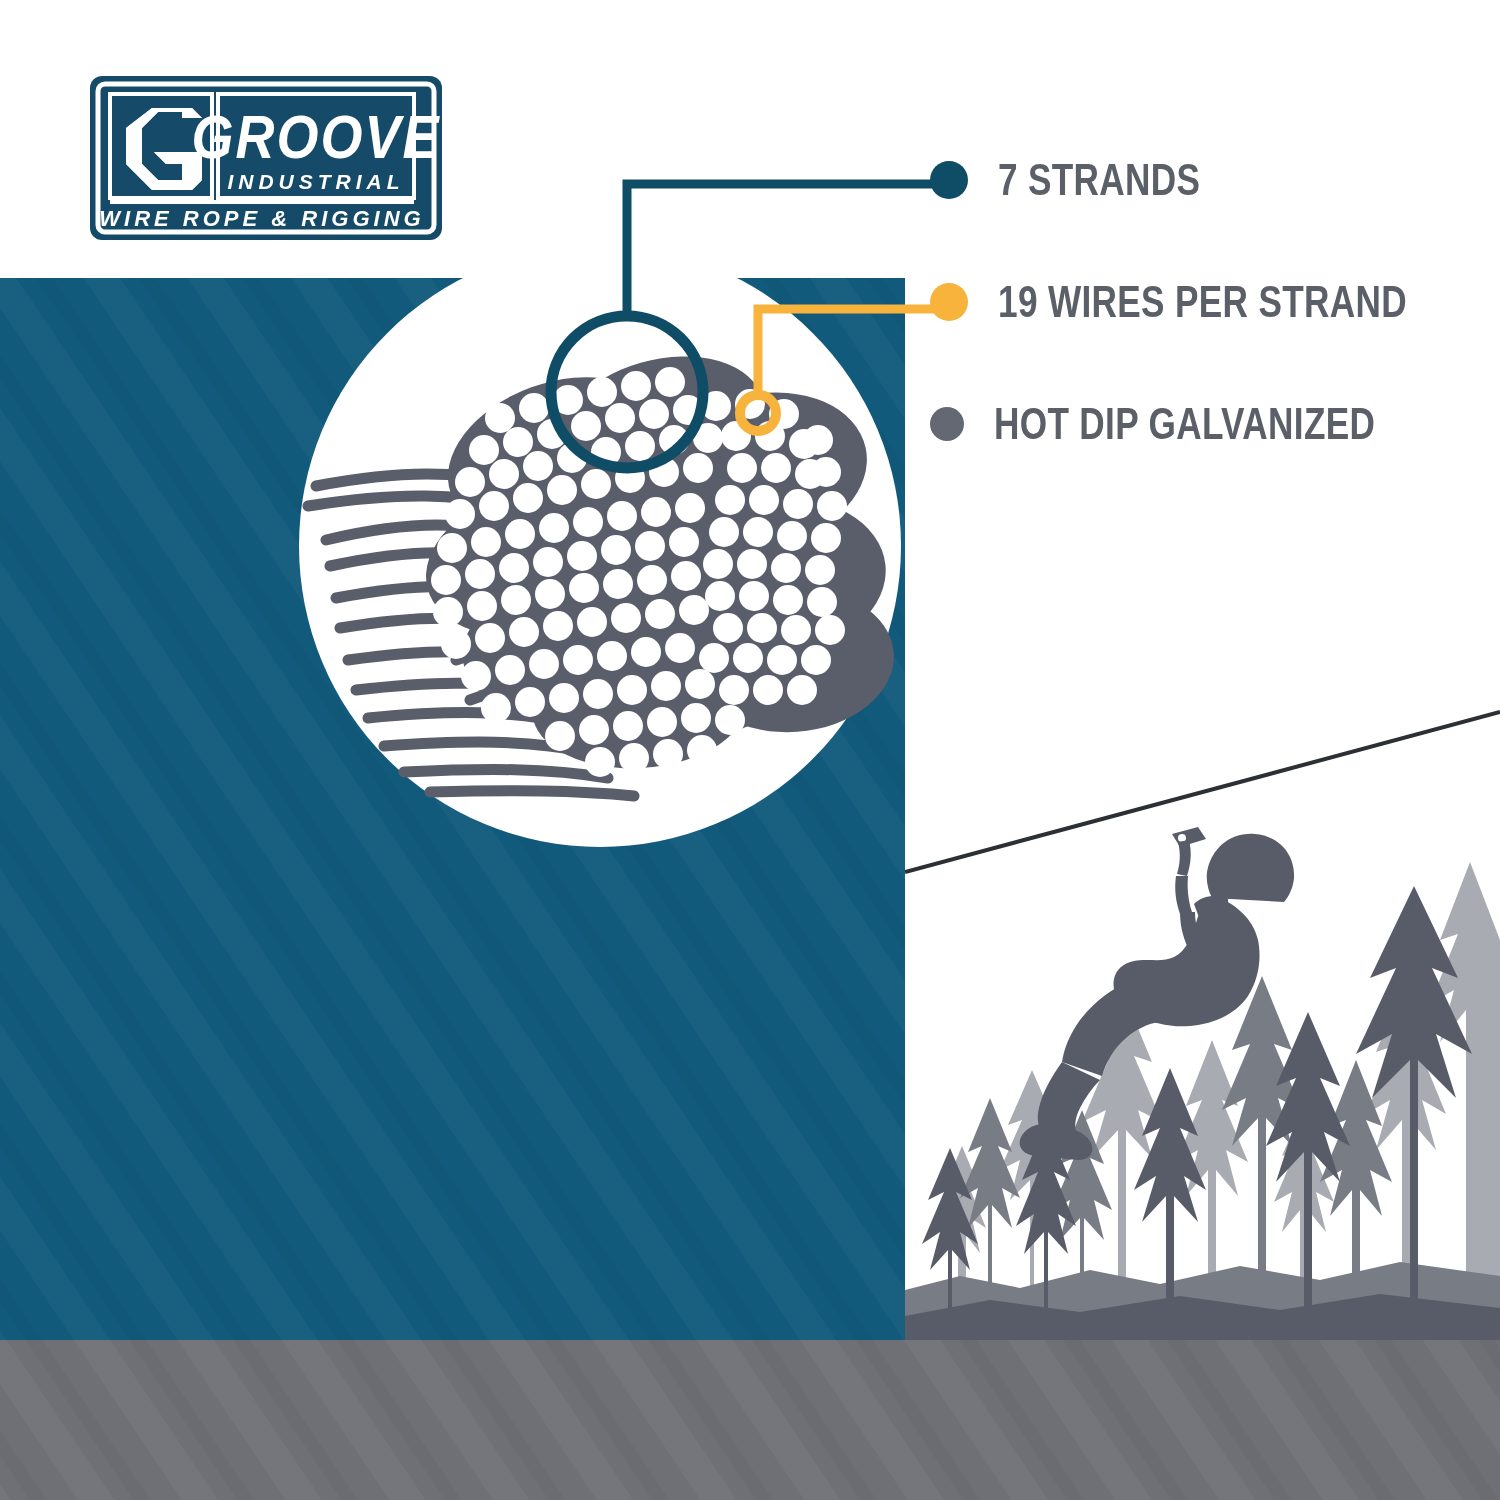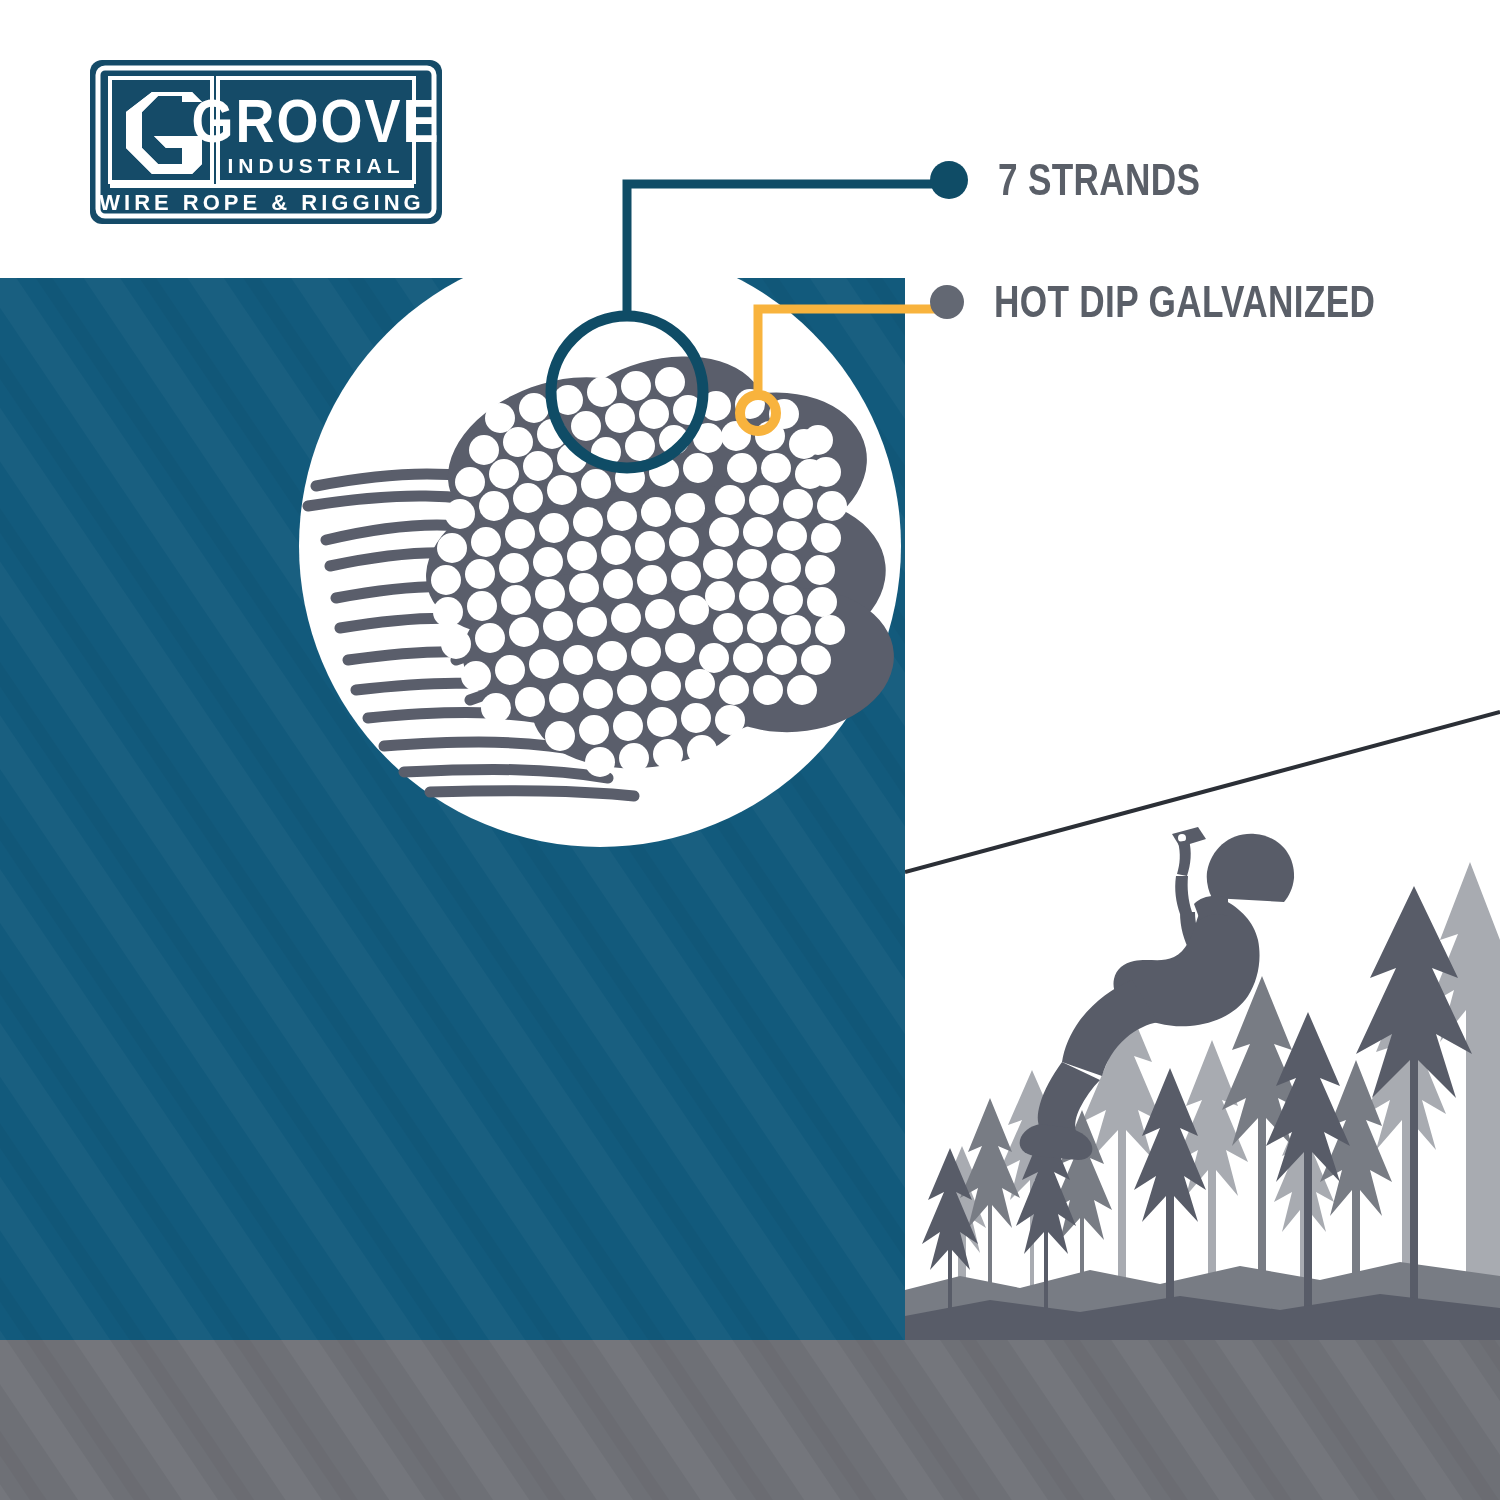--- a/index.html
+++ b/index.html
@@ -7,21 +7,21 @@
   body {
     font-family: "Liberation Sans", sans-serif;
     background:#ffffff;
     overflow:hidden;
     position:relative;
   }
   #stage { position:absolute; inset:0; width:1500px; height:1500px; }
   #stage > svg { position:absolute; left:0; top:0; }
 
   
-  .logo-wrap { position:absolute; left:88px; top:58px; width:356px; height:168px; }
+  .logo-wrap { position:absolute; left:88px; top:74px; width:356px; height:168px;font-style:italic; }
 
   
   .callouts { position:absolute; left:930px; top:150px; width:560px; }
   .callout { display:flex; align-items:center; height:60px; margin-bottom:62px; }
   .callout:last-child { margin-bottom:8px; }
   .dot { border-radius:50%; flex:0 0 auto; }
   .dot-blue  { width:38px; height:38px; background:#0F4C66; }
   .dot-amber { width:38px; height:38px; background:#F8B33D; }
   .dot-gray  { width:34px; height:34px; background:#636873; }
   .callout-label {
@@ -391,20 +391,24 @@
     </svg>
   </div>
 
   <div class="callouts">
 
     <div class="callout">
       <span class="dot dot-blue"></span>
       <span class="callout-label">7 STRANDS</span>
     </div>
 
+    <div class="callout">
+      <span class="dot dot-amber"></span>
+      <span class="callout-label">19 WIRES PER STRAND</span>
+    </div>
 
     <div class="callout">
       <span class="dot dot-gray"></span>
       <span class="callout-label">HOT DIP GALVANIZED</span>
     </div>
 
   </div>
 
 
 </div>

